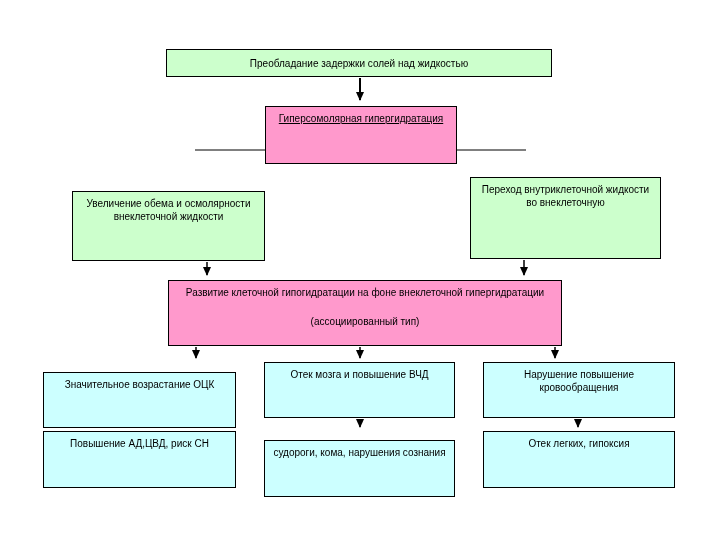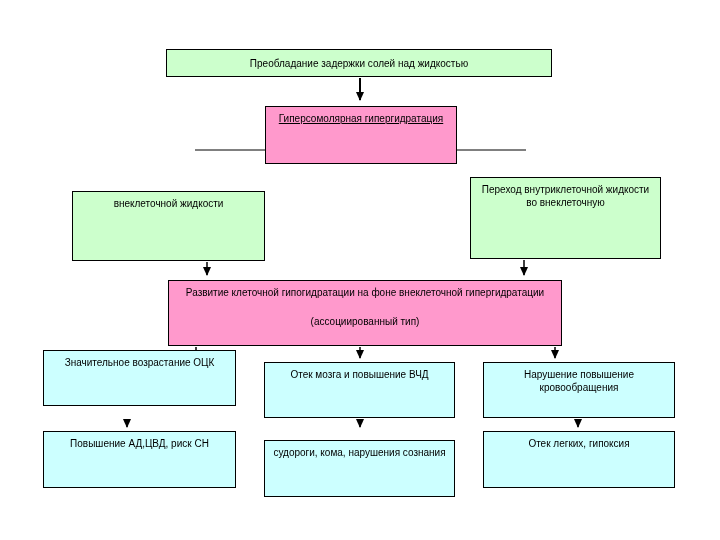--- a/index.html
+++ b/index.html
@@ -70,34 +70,35 @@
 
   <div class="node green v-center" style="left:166px; top:49px; width:386px; height:28px;">
     <span class="ln">Преобладание задержки солей над жидкостью</span>
   </div>
 
   <div class="node pink" style="left:265px; top:106px; width:192px; height:58px;text-decoration:underline;">
     <span class="ln">Гиперсомолярная гипергидратация</span>
   </div>
 
   <div class="node green" style="left:72px; top:191px; width:193px; height:70px;">
+    <span class="ln">Увеличение обема и осмолярности</span>
     <span class="ln">внеклеточной жидкости</span>
   </div>
 
   <div class="node green" style="left:470px; top:177px; width:191px; height:82px;">
     <span class="ln">Переход внутриклеточной жидкости</span>
     <span class="ln">во  внеклеточную</span>
   </div>
 
   <div class="node pink" style="left:168px; top:280px; width:394px; height:66px;">
     <span class="ln">Развитие клеточной гипогидратации на фоне внеклеточной гипергидратации</span>
     <span class="ln gap-line">(ассоциированный тип)</span>
   </div>
 
-  <div class="node cyan" style="left:43px; top:350px; width:193px; height:56px;">
+  <div class="node cyan" style="left:43px; top:372px; width:193px; height:56px;">
     <span class="ln">Значительное возрастание ОЦК</span>
   </div>
 
   <div class="node cyan" style="left:264px; top:362px; width:191px; height:56px;">
     <span class="ln">Отек мозга и повышение ВЧД</span>
   </div>
 
   <div class="node cyan" style="left:483px; top:362px; width:192px; height:56px;">
     <span class="ln">Нарушение повышение</span>
     <span class="ln">кровообращения</span>

